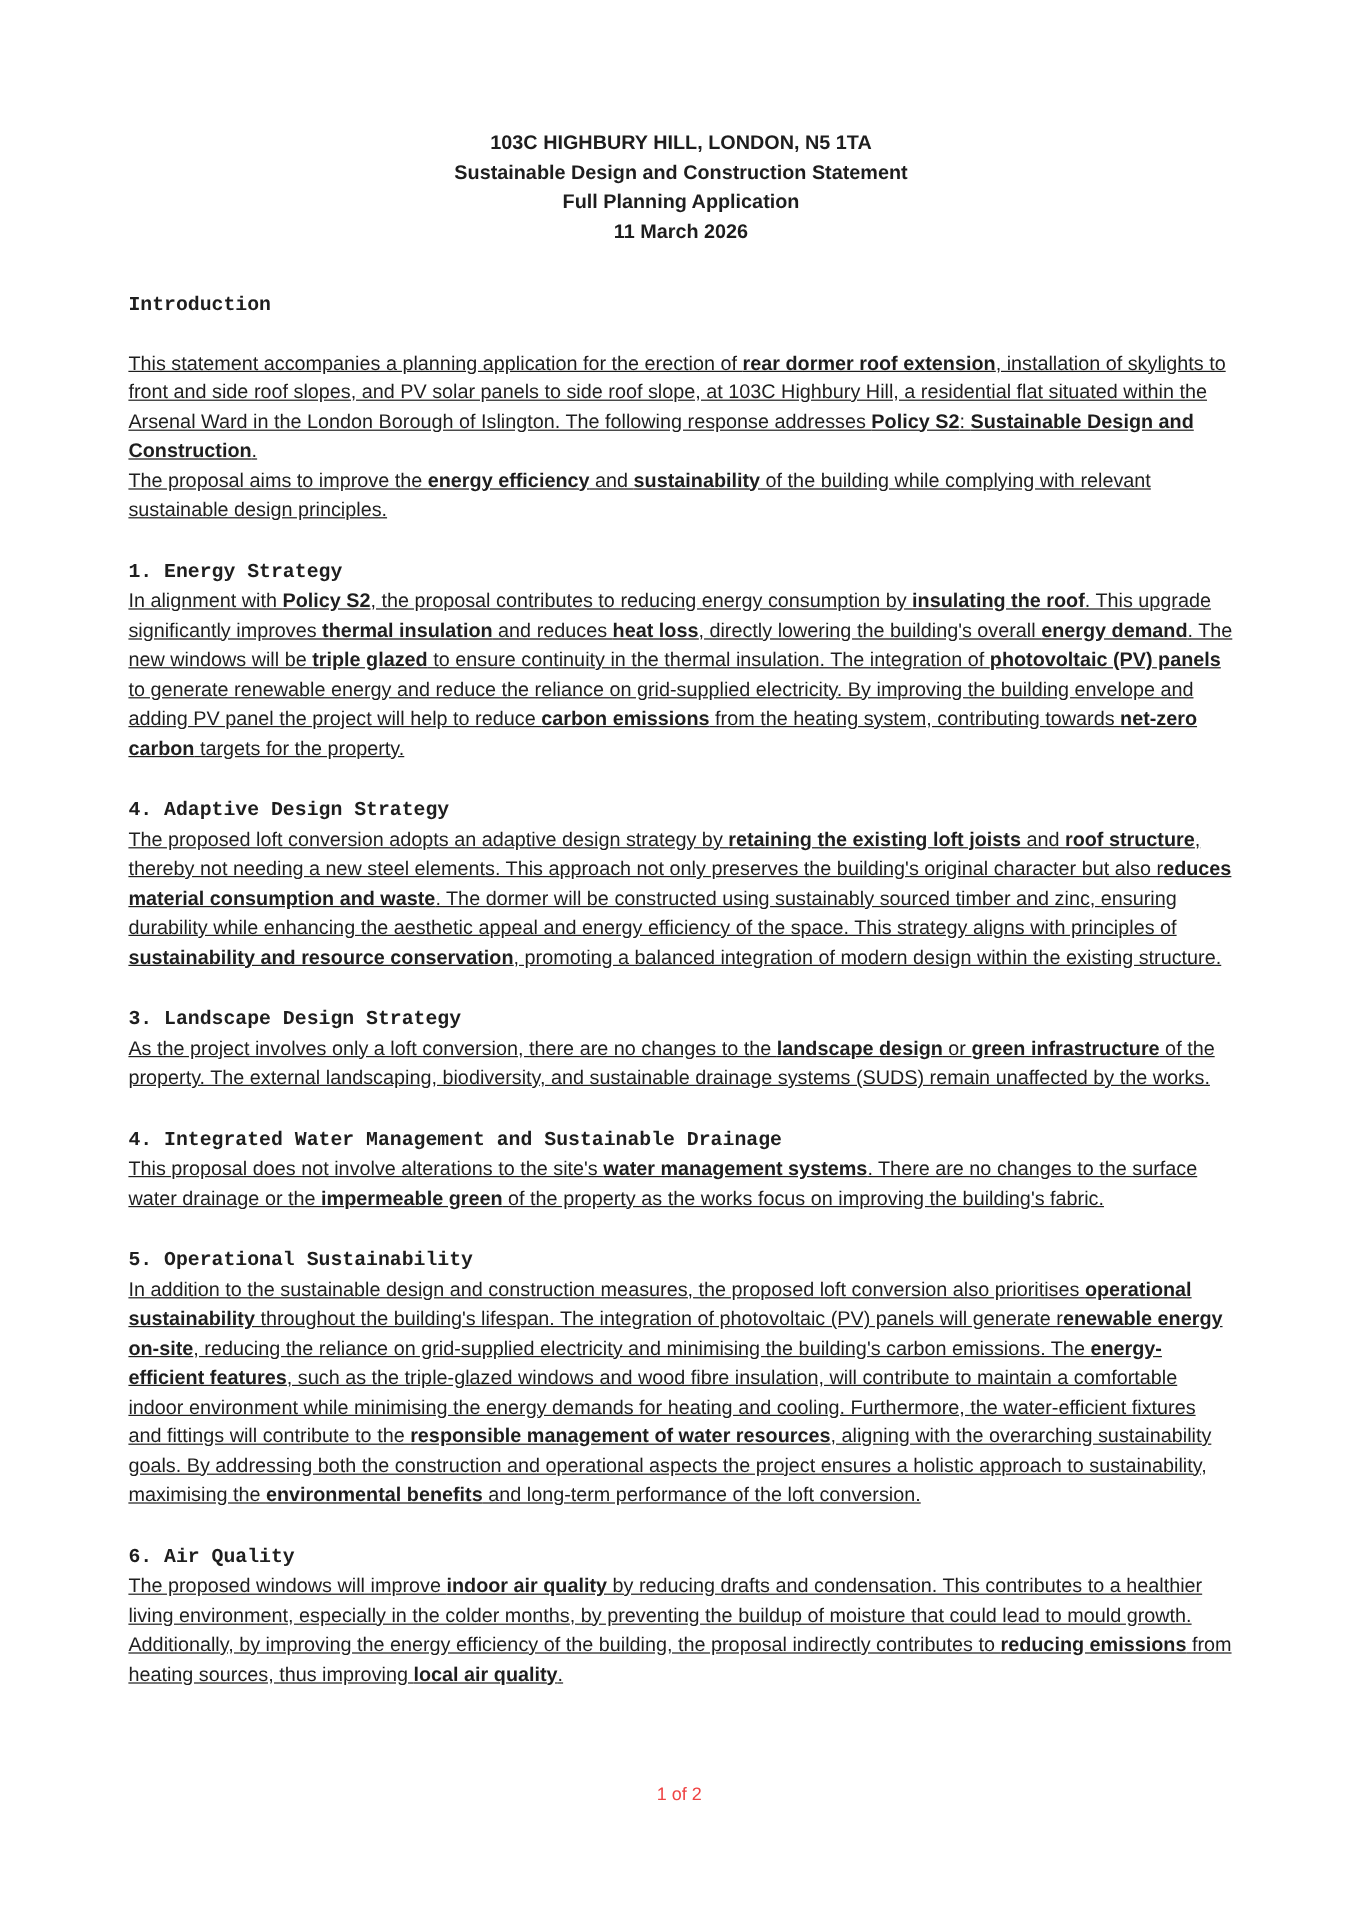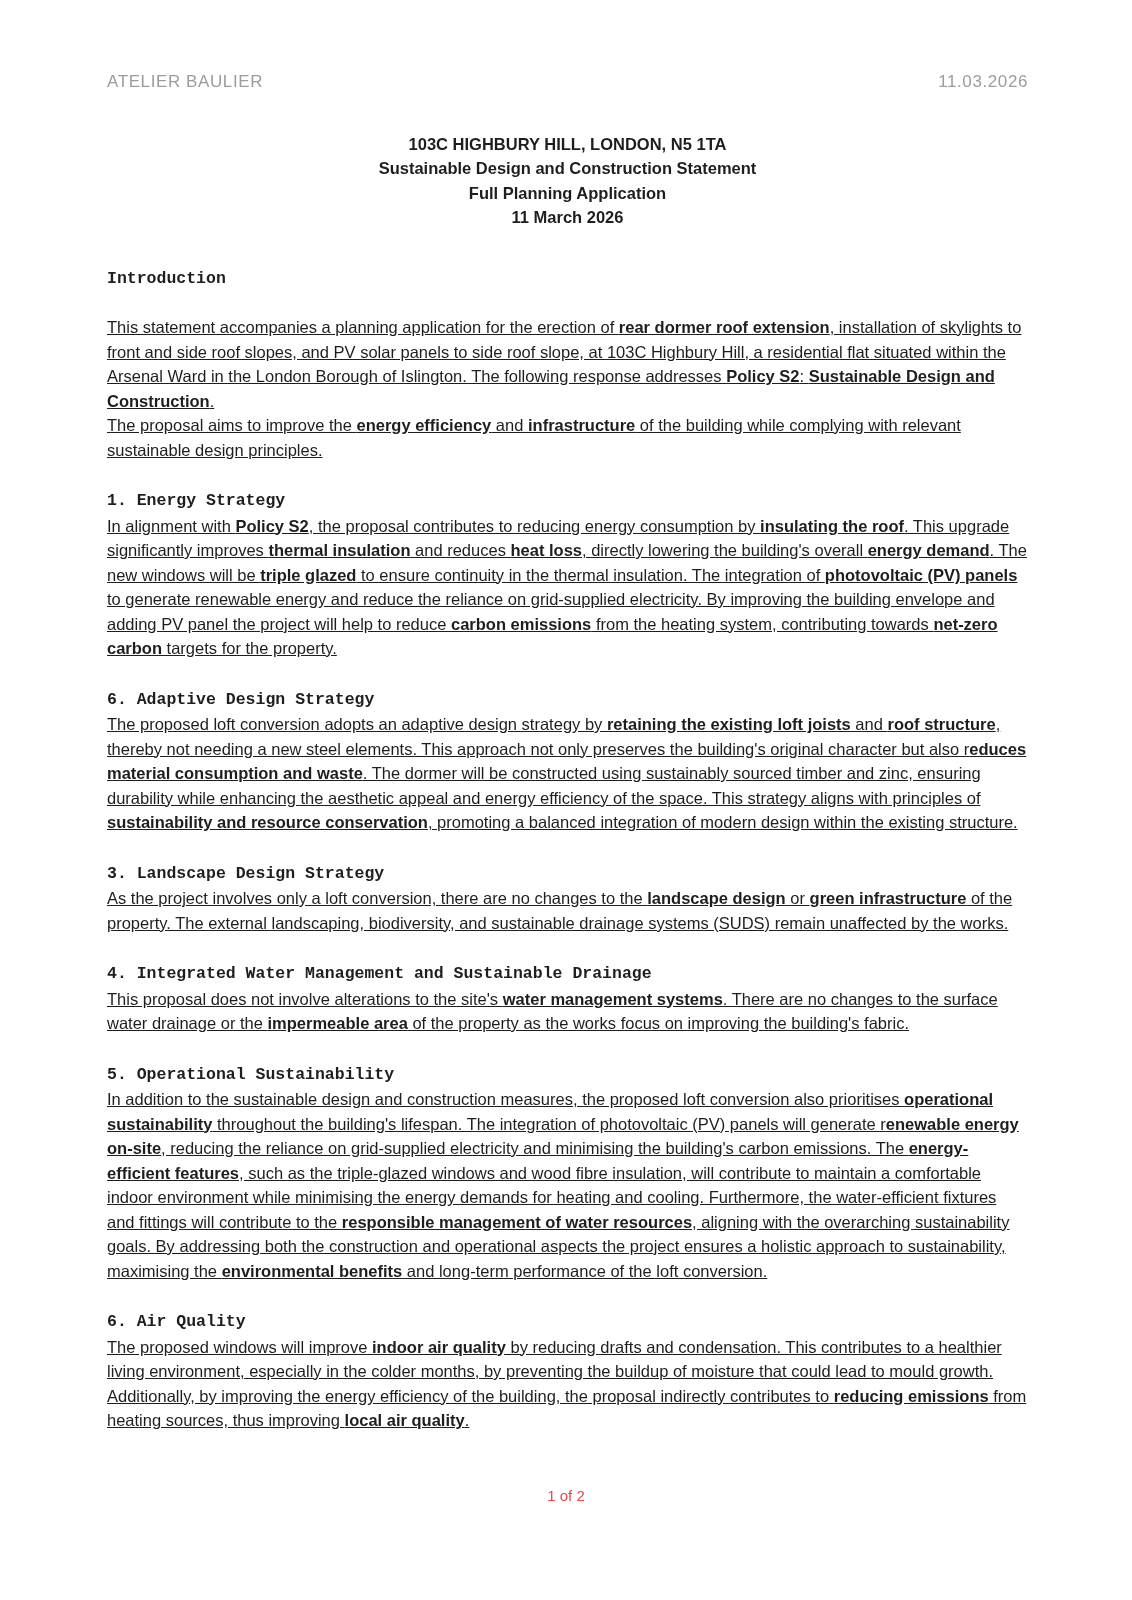--- a/index.html
+++ b/index.html
@@ -50,56 +50,52 @@
     text-align: center;
     color: #ef4444;
     font-size: 15px;
   }
 </style>
 </head>
 <body>
 
 <div class="page">
 
-  <div class="header">
-    <span>ATELIER BAULIER</span>
-    <span>11.03.2026</span>
-  </div>
 
   <div class="title-block">
     <div>103C HIGHBURY HILL, LONDON, N5 1TA</div>
     <div>Sustainable Design and Construction Statement</div>
     <div>Full Planning Application</div>
     <div>11 March 2026</div>
   </div>
 
   <div class="section section--intro">
     <h2>Introduction</h2>
     <p>This statement accompanies a planning application for the erection of <strong>rear dormer roof extension</strong>, installation of skylights to front and side roof slopes, and PV solar panels to side roof slope, at 103C Highbury Hill, a residential flat situated within the Arsenal Ward in the London Borough of Islington. The following response addresses <strong>Policy S2</strong>: <strong>Sustainable Design and Construction</strong>.</p>
-    <p>The proposal aims to improve the <strong>energy efficiency</strong> and <strong>infrastructure</strong> of the building while complying with relevant sustainable design principles.</p>
+    <p>The proposal aims to improve the <strong>energy efficiency</strong> and <strong>sustainability</strong> of the building while complying with relevant sustainable design principles.</p>
   </div>
 
   <div class="section">
     <h2>1. Energy Strategy</h2>
     <p>In alignment with <strong>Policy S2</strong>, the proposal contributes to reducing energy consumption by <strong>insulating the roof</strong>. This upgrade significantly improves <strong>thermal insulation</strong> and reduces <strong>heat loss</strong>, directly lowering the building's overall <strong>energy demand</strong>. The new windows will be <strong>triple glazed</strong> to ensure continuity in the thermal insulation. The integration of <strong>photovoltaic (PV) panels</strong> to generate renewable energy and reduce the reliance on grid-supplied electricity. By improving the building envelope and adding PV panel the project will help to reduce <strong>carbon emissions</strong> from the heating system, contributing towards <strong>net-zero carbon</strong> targets for the property.</p>
   </div>
 
   <div class="section">
-    <h2>6. Adaptive Design Strategy</h2>
+    <h2>4. Adaptive Design Strategy</h2>
     <p>The proposed loft conversion adopts an adaptive design strategy by <strong>retaining the existing loft joists</strong> and <strong>roof structure</strong>, thereby not needing a new steel elements. This approach not only preserves the building's original character but also r<strong>educes material consumption and waste</strong>. The dormer will be constructed using sustainably sourced timber and zinc, ensuring durability while enhancing the aesthetic appeal and energy efficiency of the space. This strategy aligns with principles of <strong>sustainability and resource conservation</strong>, promoting a balanced integration of modern design within the existing structure.</p>
   </div>
 
   <div class="section">
     <h2>3. Landscape Design Strategy</h2>
     <p>As the project involves only a loft conversion, there are no changes to the <strong>landscape design</strong> or <strong>green infrastructure</strong> of the property. The external landscaping, biodiversity, and sustainable drainage systems (SUDS) remain unaffected by the works.</p>
   </div>
 
   <div class="section">
     <h2>4. Integrated Water Management and Sustainable Drainage</h2>
-    <p>This proposal does not involve alterations to the site's <strong>water management systems</strong>. There are no changes to the surface water drainage or the <strong>impermeable area</strong> of the property as the works focus on improving the building's fabric.</p>
+    <p>This proposal does not involve alterations to the site's <strong>water management systems</strong>. There are no changes to the surface water drainage or the <strong>impermeable green</strong> of the property as the works focus on improving the building's fabric.</p>
   </div>
 
   <div class="section">
     <h2>5. Operational Sustainability</h2>
     <p>In addition to the sustainable design and construction measures, the proposed loft conversion also prioritises <strong>operational sustainability</strong> throughout the building's lifespan. The integration of photovoltaic (PV) panels will generate r<strong>enewable energy on-site</strong>, reducing the reliance on grid-supplied electricity and minimising the building's carbon emissions. The <strong>energy-efficient features</strong>, such as the triple-glazed windows and wood fibre insulation, will contribute to maintain a comfortable indoor environment while minimising the energy demands for heating and cooling. Furthermore, the water-efficient fixtures and fittings will contribute to the <strong>responsible management of water resources</strong>, aligning with the overarching sustainability goals. By addressing both the construction and operational aspects the project ensures a holistic approach to sustainability, maximising the <strong>environmental benefits</strong> and long-term performance of the loft conversion.</p>
   </div>
 
   <div class="section">
     <h2>6. Air Quality</h2>
     <p>The proposed windows will improve <strong>indoor air quality</strong> by reducing drafts and condensation. This contributes to a healthier living environment, especially in the colder months, by preventing the buildup of moisture that could lead to mould growth. Additionally, by improving the energy efficiency of the building, the proposal indirectly contributes to <strong>reducing emissions</strong> from heating sources, thus improving <strong>local air quality</strong>.</p>

